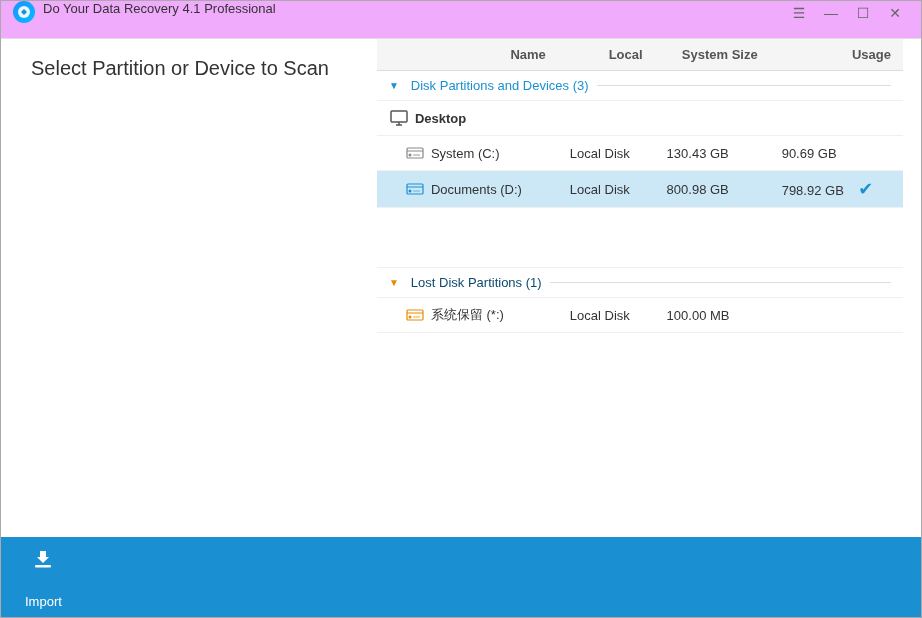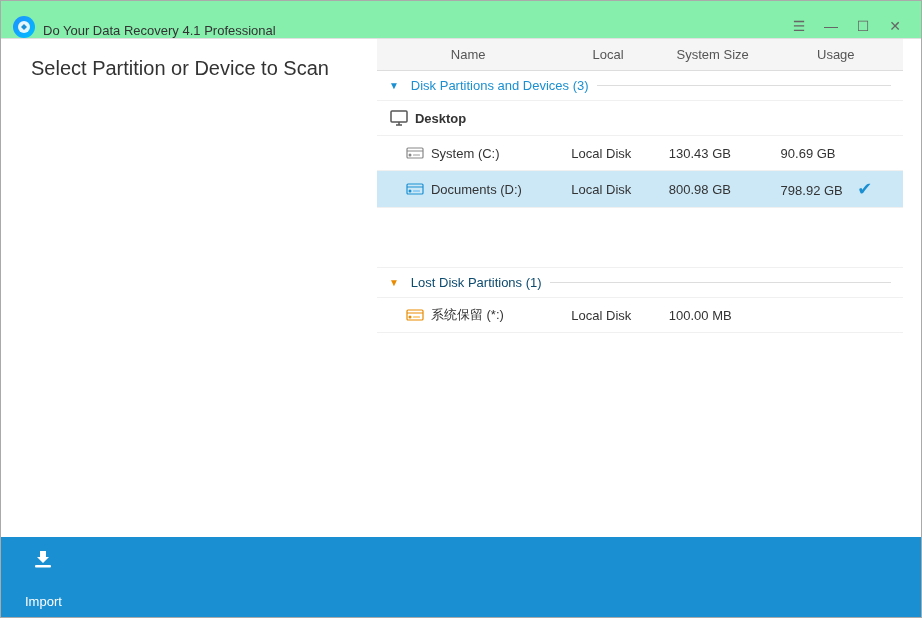--- a/index.html
+++ b/index.html
@@ -18,23 +18,23 @@
       background: #ffffff;
       border: 1px solid #aaa;
       display: flex;
       flex-direction: column;
       box-shadow: 0 4px 16px rgba(0,0,0,0.3);
     }
 
     
     .title-bar {
       height: 38px;
-      background: #86efac;
-      display: flex;
-      align-items: flex-end;
+      background: #f0abfc;
+      display: flex;
+      align-items: flex-start;
       padding: 0 12px;
       border-bottom: 1px solid #e0e0e0;
       flex-shrink: 0;
     }
 
     .title-bar-logo {
       width: 22px;
       height: 22px;
       background: linear-gradient(135deg, #1e90ff, #00bfff);
       border-radius: 50%;
@@ -102,23 +102,23 @@
     .data-table {
       width: 100%;
       border-collapse: collapse;
     }
 
     .data-table thead tr {
       background: #f5f5f5;
     }
 
     .data-table thead th {
-      text-align: center;
+      text-align: right;
       padding: 8px 12px;
-      font-weight: 400;
+      font-weight: 700;
       color: #555;
       font-size: 13px;
       border-bottom: 1px solid #ddd;
     }
 
     .data-table tbody tr {
       border-bottom: 1px solid #f0f0f0;
     }
 
     .data-table tbody td {

